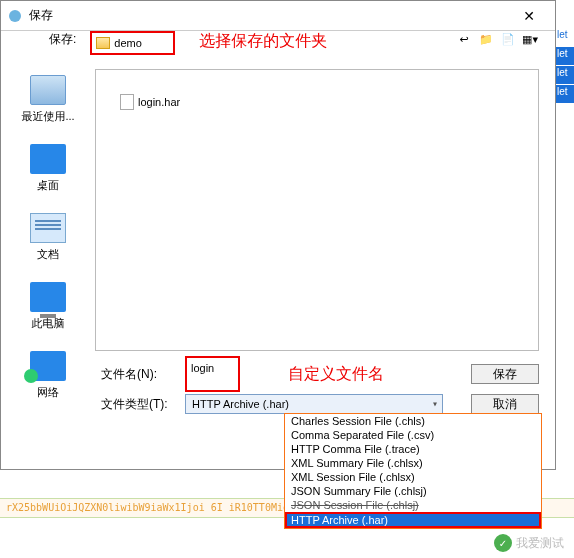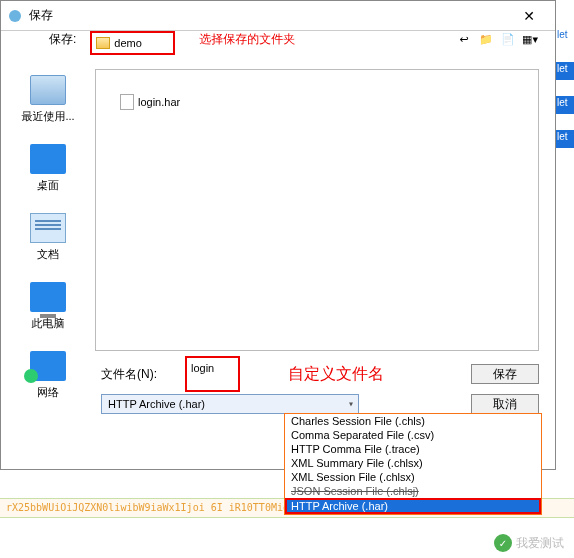--- a/index.html
+++ b/index.html
@@ -6,21 +6,21 @@
 body { width: 574px; height: 558px; background: #fff; position: relative; overflow: hidden; }
 .dialog { position: absolute; left: 0; top: 0; width: 556px; height: 470px; border: 1px solid #888; background: #fff; }
 .titlebar { height: 30px; border-bottom: 1px solid #ccc; display: flex; align-items: center; padding: 0 6px; }
 .titlebar .icon { width: 16px; height: 16px; margin-right: 6px; }
 .titlebar .title { font-size: 12px; flex: 1; }
 .close { width: 40px; height: 28px; display: flex; align-items: center; justify-content: center; font-size: 14px; }
 .toolbar-row { height: 34px; display: flex; padding: 0 16px 0 48px; gap: 6px; }
 .toolbar-row .lbl { font-size: 12px; margin-right: 8px; }
 .folder-selector { width: 85px; height: 24px; border: 2px solid #e00; background: #fff; display: flex; align-items: center; padding: 0 4px; gap: 4px; font-family: "Courier New", monospace; font-size: 11px; }
 .folder-icon { width: 14px; height: 12px; background: linear-gradient(#ffe9a8,#f5c756); border: 1px solid #d4a017; }
-.annot1 { color: #e00; font-size: 12px; font-weight: 500; margin-left: 18px; }
+.annot1 { color: #e00; font-size: 16px; font-weight: 500; margin-left: 18px; }
 .nav-icons { display: flex; gap: 4px; margin-left: auto; }
 .nav-icons span { width: 18px; height: 16px; display: inline-flex; align-items: center; justify-content: center; font-size: 11px; }
 .main-area { display: flex; height: 290px; }
 .sidebar { width: 94px; padding: 10px 4px; display: flex; flex-direction: column; gap: 20px; align-items: center; }
 .side-item { display: flex; flex-direction: column; align-items: center; gap: 4px; font-size: 11px; }
 .side-item .ic { width: 36px; height: 30px; }
 .ic-recent { background: linear-gradient(#cde3f5,#8db8e0); border: 1px solid #6a9cd0; border-radius: 2px; }
 .ic-desktop { background: #2787e8; border-radius: 2px; }
 .ic-docs { background: #d6e9fb; border: 1px solid #7aa8d0; position: relative; }
 .ic-docs:before { content: ""; position: absolute; left: 4px; top: 6px; right: 4px; height: 2px; background: #5a8cc0; box-shadow: 0 4px 0 #5a8cc0, 0 8px 0 #5a8cc0; }
@@ -39,21 +39,21 @@
 .annot2 { color: #e00; font-size: 16px; font-weight: 500; margin-left: 48px; }
 .btn { position: absolute; right: 0; width: 68px; height: 20px; border: 1px solid #888; background: #f0f0f0; font-size: 12px; display: flex; align-items: center; justify-content: center; }
 .filetype { width: 258px; height: 20px; border: 1px solid #7a9ec8; background: #eaf1fa; padding: 0 18px 0 6px; font-family: "Courier New", monospace; font-size: 11px; display: flex; align-items: center; position: relative; }
 .filetype:after { content: "▾"; position: absolute; right: 4px; font-size: 10px; color: #555; }
 .dropdown { position: absolute; left: 284px; top: 413px; width: 258px; border: 1px solid #f97316; background: #fff; font-family: "Courier New", monospace; font-size: 11px; z-index: 5; }
 .dropdown div { padding: 1px 6px; white-space: nowrap; }
 .dropdown .sel { background: #1a6fd8; color: #fff; border: 2px solid #e00; padding: 0 4px; }
 .dropdown .struck { text-decoration: line-through; color: #555; }
 .annot3 { position: absolute; left: 374px; top: 497px; color: #e00; font-size: 16px; font-weight: 500; line-height: 20px; z-index: 2; }
 .bg-partial { position: absolute; right: 0; top: 28px; width: 18px; font-size: 10px; font-family: monospace; }
-.bg-partial div { height: 18px; background: #1a6fd8; color: #fff; padding: 1px; margin-bottom: 16px; }
+.bg-partial div { height: 18px; background: #1a6fd8; color: #fff; padding: 1px; margin-bottom: 1px; }
 .bg-partial div:first-child { background: #fff; color: #1a6fd8; }
 .garbage-row { position: absolute; bottom: 40px; left: 0; right: 0; height: 20px; border-top: 1px solid #c9e0a8; border-bottom: 1px solid #c9e0a8; background: #fff8ee; font-size: 10px; font-family: monospace; color: #e8a038; padding: 3px 6px; overflow: hidden; white-space: nowrap; }
 .watermark { position: absolute; bottom: 6px; right: 10px; font-size: 12px; color: #bbb; display: flex; align-items: center; gap: 4px; }
 .watermark .wic { width: 18px; height: 18px; border-radius: 50%; background: #4caf50; display: inline-flex; align-items: center; justify-content: center; color: #fff; font-size: 10px; }
 </style>
 </head>
 <body>
 
 <div class="bg-partial">
   <div>let</div>
@@ -125,36 +125,38 @@
       <div class="filename-input"></div>
       <div class="filename-box">
         <span>login</span>
       </div>
       <span class="annot2">自定义文件名</span>
       <div class="btn">
           <span>保存</span>
         </div>
     </div>
     <div class="field-row">
+      <span class="flbl">文件类型(T):</span>
       <div class="filetype">
         <span>HTTP Archive (.har)</span>
       </div>
       <div class="btn">
           <span>取消</span>
         </div>
     </div>
   </div>
 </div>
 
 <div class="dropdown">
   <div>Charles Session File (.chls)</div>
   <div>Comma Separated File (.csv)</div>
   <div>HTTP Comma File (.trace)</div>
   <div>XML Summary File (.chlsx)</div>
   <div>XML Session File (.chlsx)</div>
+  <div>JSON Summary File (.chlsj)</div>
   <div class="struck">JSON Session File (.chlsj)</div>
   <div class="sel">HTTP Archive (.har)</div>
 </div>
 
 <div class="annot3">
   <span>选择文件格式为.har</span>
 </div>
 
 <div class="garbage-row">rX25bbWUiOiJQZXN0liwibW9iaWx1Ijoi                                                                                  6I iR10TT0Mio</div>
 

